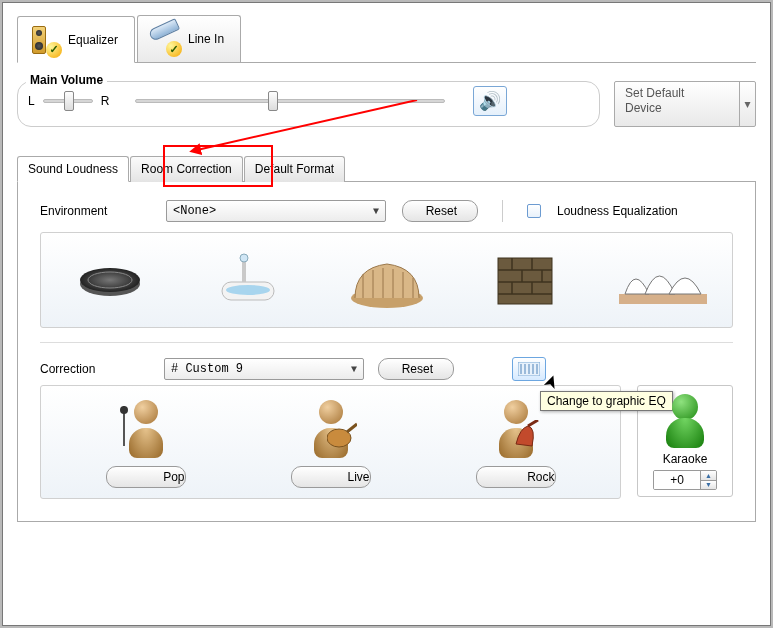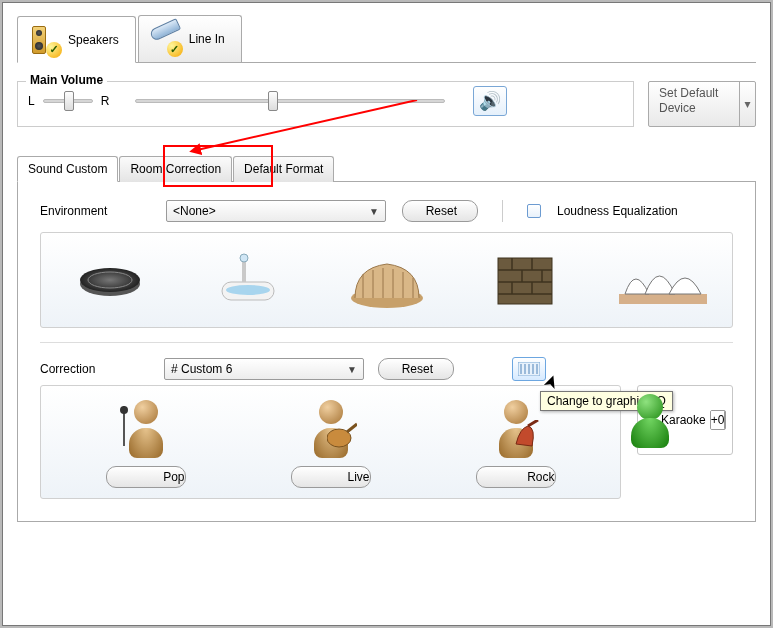--- a/index.html
+++ b/index.html
@@ -74,21 +74,21 @@
   .linein-icon .jack {
     position:absolute; left:3px; top:3px;
     width:30px; height:12px;
     background: linear-gradient(#dbe9f7,#8fb3d6);
     border:1px solid #5d7fa3;
     border-radius:6px 2px 2px 6px;
     transform: rotate(-25deg);
   }
   .volume-fieldset {
     border: 1px solid #ccc;
-    border-radius: 0;
+    border-radius: 14px;
     margin-top: 18px;
     padding: 4px 10px 10px 10px;
     position: relative;
     display: flex;
     align-items: center;
     gap: 8px;
   }
   .volume-legend {
     position: absolute;
     top: -9px; left: 8px;
@@ -193,20 +193,21 @@
     display:flex;
     width: 220px;
     border:1px solid #9a9a9a;
     background: linear-gradient(#fff,#ececec);
     border-radius:2px;
     height:22px;
     align-items:center;
     padding:0 6px;
     cursor:pointer;
     justify-content:space-between;
+    font-family:Liberation Mono, monospace;
   }
   .combo .arrow { font-size:10px; color:#444; }
   .btn {
     border:1px solid #9a9a9a;
     background:linear-gradient(#fff,#e5e5e5);
     border-radius:10px;
     padding:3px 20px;
     cursor:pointer;
     min-width:76px;
     text-align:right;
@@ -302,21 +303,21 @@
     border-radius:16px 16px 8px 8px;
     position:absolute;bottom:2px;left:50%;transform:translateX(-50%);
   }
   .preset .btn { min-width:80px; padding:3px 0; }
   .karaoke-box {
     width:96px;
     border:1px solid #c7c7c7;
     border-radius:3px;
     padding:6px;
     display:flex;
-    flex-direction:row;
+    flex-direction:column;
     align-items:center;
     gap:4px;
     background: #fff;
   }
   .karaoke-fig {
     width:56px;height:56px;position:relative;
   }
   .karaoke-fig .h {
     width:26px;height:26px;border-radius:50%;
     background:radial-gradient(circle at 35% 30%,#8fe27f,#1f8a12);
@@ -365,21 +366,21 @@
 <body>
 
 <div class="window">
 
   <div class="top-tabs">
     <div class="top-tab active">
       <span class="speaker-icon">
         <span class="box"></span>
         <span class="badge-check">✓</span>
       </span>
-      <span>Speakers</span>
+      <span>Equalizer</span>
     </div>
     <div class="top-tab">
       <span class="linein-icon">
         <span class="jack"></span>
         <span class="badge-check">✓</span>
       </span>
       <span>Line In</span>
     </div>
   </div>
 
@@ -392,29 +393,29 @@
       </span>
       <span>R</span>
       <span style="width:10px;"></span>
       <span class="slider-track main">
         <span class="slider-thumb" style="left:132px;"></span>
       </span>
       <span class="mute-btn">
         <span class="sound-glyph">🔊</span>
       </span>
     </div>
-    <div class="default-dev" style="margin-top:18px;">
+    <div class="default-dev" style="margin-top:18px;gap:34px;">
       <div class="lbl">Set Default Device</div>
       <div class="drop">▾</div>
     </div>
   </div>
 
   <div class="subtab-wrap">
     <div class="sub-tabs">
-      <div class="sub-tab active">Sound Custom</div>
+      <div class="sub-tab active">Sound Loudness</div>
       <div class="sub-tab">Room Correction</div>
       <div class="sub-tab">Default Format</div>
     </div>
 
     <div class="highlight-box" style="left:146px; top:-10px; width:110px; height:42px;"></div>
 
     <svg class="annot-arrow" style="left:170px; top:-55px; width:250px; height:60px;">
       <defs>
         <marker id="ah" markerWidth="10" markerHeight="10" refX="2" refY="3" orient="auto">
           <path d="M0,0 L6,3 L0,6 Z" fill="#ff0000"></path>
@@ -498,21 +499,21 @@
           </svg>
         </div>
       </div>
 
       <hr class="divider">
 
       <div style="position:relative;">
         <div class="eq-row-top">
           <span class="eq-label">Correction</span>
           <div class="combo" style="width:200px;">
-            <span># Custom 6</span>
+            <span># Custom 9</span>
             <span class="arrow">▼</span>
           </div>
           <div class="btn">Reset</div>
           <span style="width:30px;"></span>
           <div class="eq-toggle">
             <svg width="22" height="14" viewBox="0 0 22 14">
               <rect x="0" y="0" width="22" height="14" fill="#e7f1fb" stroke="#7ba9d6"></rect>
               <g stroke="#4e83b9" stroke-width="1">
                 <line x1="3" y1="2" x2="3" y2="12"></line>
                   <line x1="7" y1="2" x2="7" y2="12"></line>

